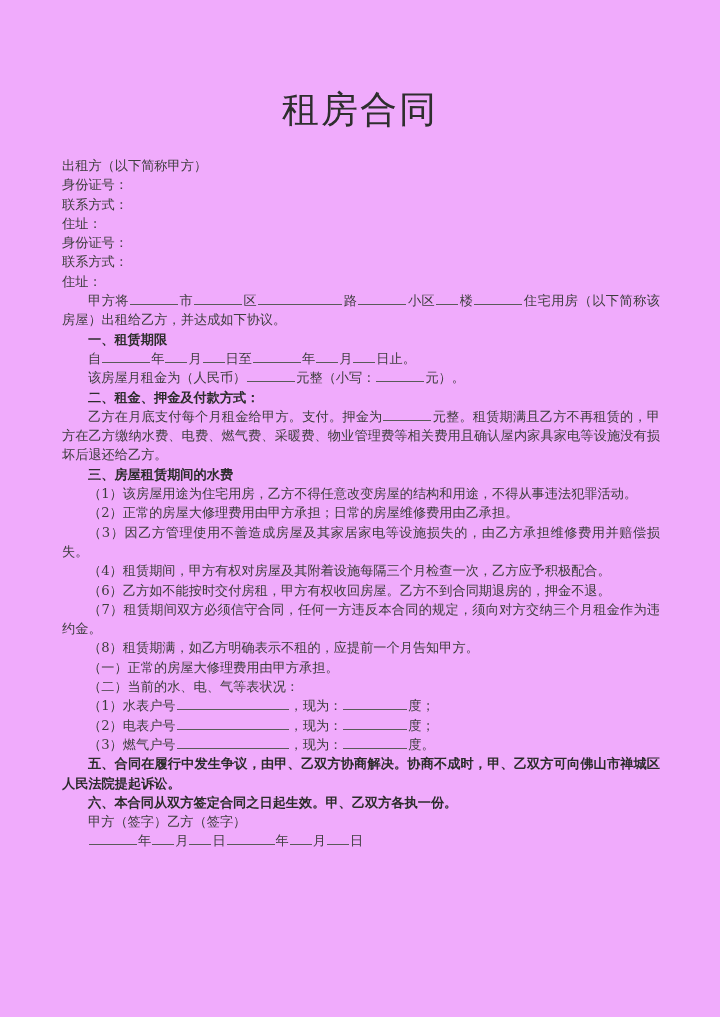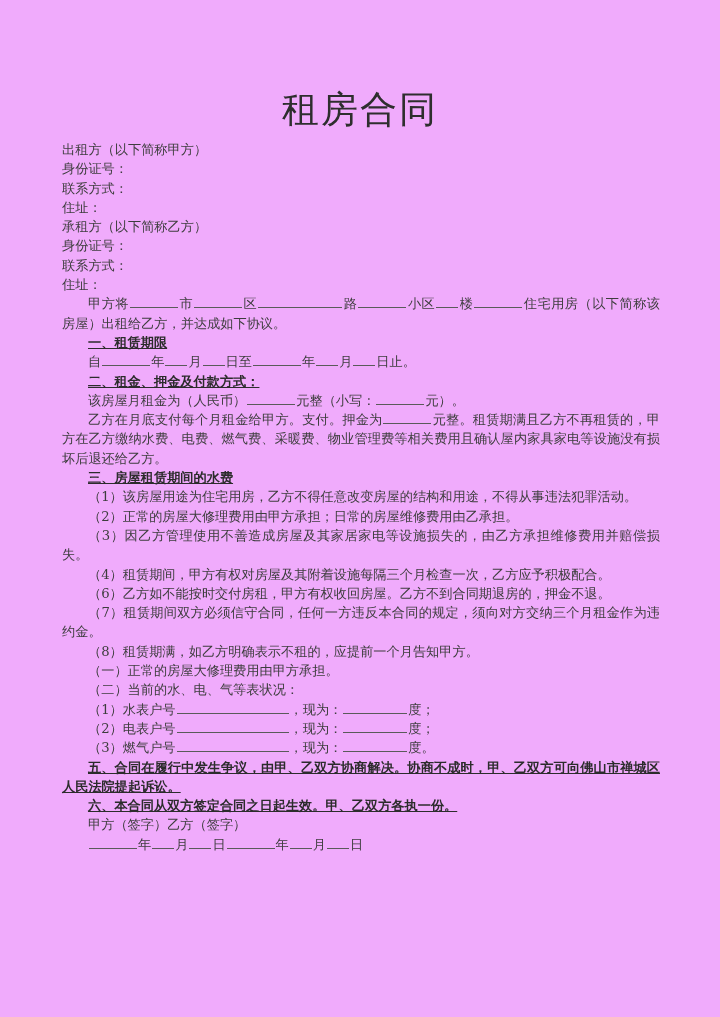--- a/index.html
+++ b/index.html
@@ -28,40 +28,39 @@
     font-weight: 400;
     color: #2e2e2e;
     margin: 0;
     padding: 88px 0 0 0;
     letter-spacing: 2px;
     font-family: "DejaVu Serif", "Liberation Serif", serif;
   }
   .body-block {
     position: absolute;
     left: 62px;
-    top: 140px;
+    top: 156px;
     width: 598px;
   }
   .ln {
     font-size: 13.2px;
     line-height: 19.3px;
     color: #3d3d3d;
     text-align: justify;
     text-justify: inter-ideograph;
     margin: 0;
     white-space: normal;
     font-family: "DejaVu Serif", "Liberation Serif", serif;
   }
   .ln.indent {
     text-indent: 26px;
   }
   .ln.bold {
     font-weight: bold;
     color: #2c2c2c;
-    text-decoration: underline;
   }
   .blank {
     display: inline-block;
     border-bottom: 1px solid #5a5a5a;
     vertical-align: baseline;
     height: 0.92em;
     margin: 0 1px;
   }
   .b-xs { width: 22px; }
   .b-md { width: 48px; }
@@ -76,32 +75,31 @@
 
   <h1 class="doc-title">租房合同</h1>
 
   <div class="body-block">
 
     <p class="ln">出租方（以下简称甲方）</p>
     <p class="ln">身份证号：</p>
     <p class="ln">联系方式：</p>
     <p class="ln">住址：</p>
 
-    <p class="ln">承租方（以下简称乙方）</p>
     <p class="ln">身份证号：</p>
     <p class="ln">联系方式：</p>
     <p class="ln">住址：</p>
 
     <p class="ln indent"><span>甲方将</span><span class="blank b-md"></span><span>市</span><span class="blank b-md"></span><span>区</span><span class="blank b-xl"></span><span>路</span><span class="blank b-md"></span><span>小区</span><span class="blank b-xs"></span><span>楼</span><span class="blank b-md"></span><span>住宅用房（以下简称该房屋）出租给乙方，并达成如下协议。</span></p>
 
     <p class="ln indent bold">一、租赁期限</p>
     <p class="ln indent"><span>自</span><span class="blank b-md"></span><span>年</span><span class="blank b-xs"></span><span>月</span><span class="blank b-xs"></span><span>日至</span><span class="blank b-md"></span><span>年</span><span class="blank b-xs"></span><span>月</span><span class="blank b-xs"></span><span>日止。</span></p>
 
+    <p class="ln indent"><span>该房屋月租金为（人民币）</span><span class="blank b-md"></span><span>元整（小写：</span><span class="blank b-md"></span><span>元）。</span></p>
     <p class="ln indent bold">二、租金、押金及付款方式：</p>
-    <p class="ln indent"><span>该房屋月租金为（人民币）</span><span class="blank b-md"></span><span>元整（小写：</span><span class="blank b-md"></span><span>元）。</span></p>
     <p class="ln indent"><span>乙方在月底支付每个月租金给甲方。支付。押金为</span><span class="blank b-md"></span><span>元整。租赁期满且乙方不再租赁的，甲方在乙方缴纳水费、电费、燃气费、采暖费、物业管理费等相关费用且确认屋内家具家电等设施没有损坏后退还给乙方。</span></p>
 
     <p class="ln indent bold">三、房屋租赁期间的水费</p>
     <p class="ln indent">（1）该房屋用途为住宅用房，乙方不得任意改变房屋的结构和用途，不得从事违法犯罪活动。</p>
     <p class="ln indent">（2）正常的房屋大修理费用由甲方承担；日常的房屋维修费用由乙承担。</p>
     <p class="ln indent">（3）因乙方管理使用不善造成房屋及其家居家电等设施损失的，由乙方承担维修费用并赔偿损失。</p>
     <p class="ln indent">（4）租赁期间，甲方有权对房屋及其附着设施每隔三个月检查一次，乙方应予积极配合。</p>
     <p class="ln indent">（6）乙方如不能按时交付房租，甲方有权收回房屋。乙方不到合同期退房的，押金不退。</p>
     <p class="ln indent">（7）租赁期间双方必须信守合同，任何一方违反本合同的规定，须向对方交纳三个月租金作为违约金。</p>
     <p class="ln indent">（8）租赁期满，如乙方明确表示不租的，应提前一个月告知甲方。</p>

